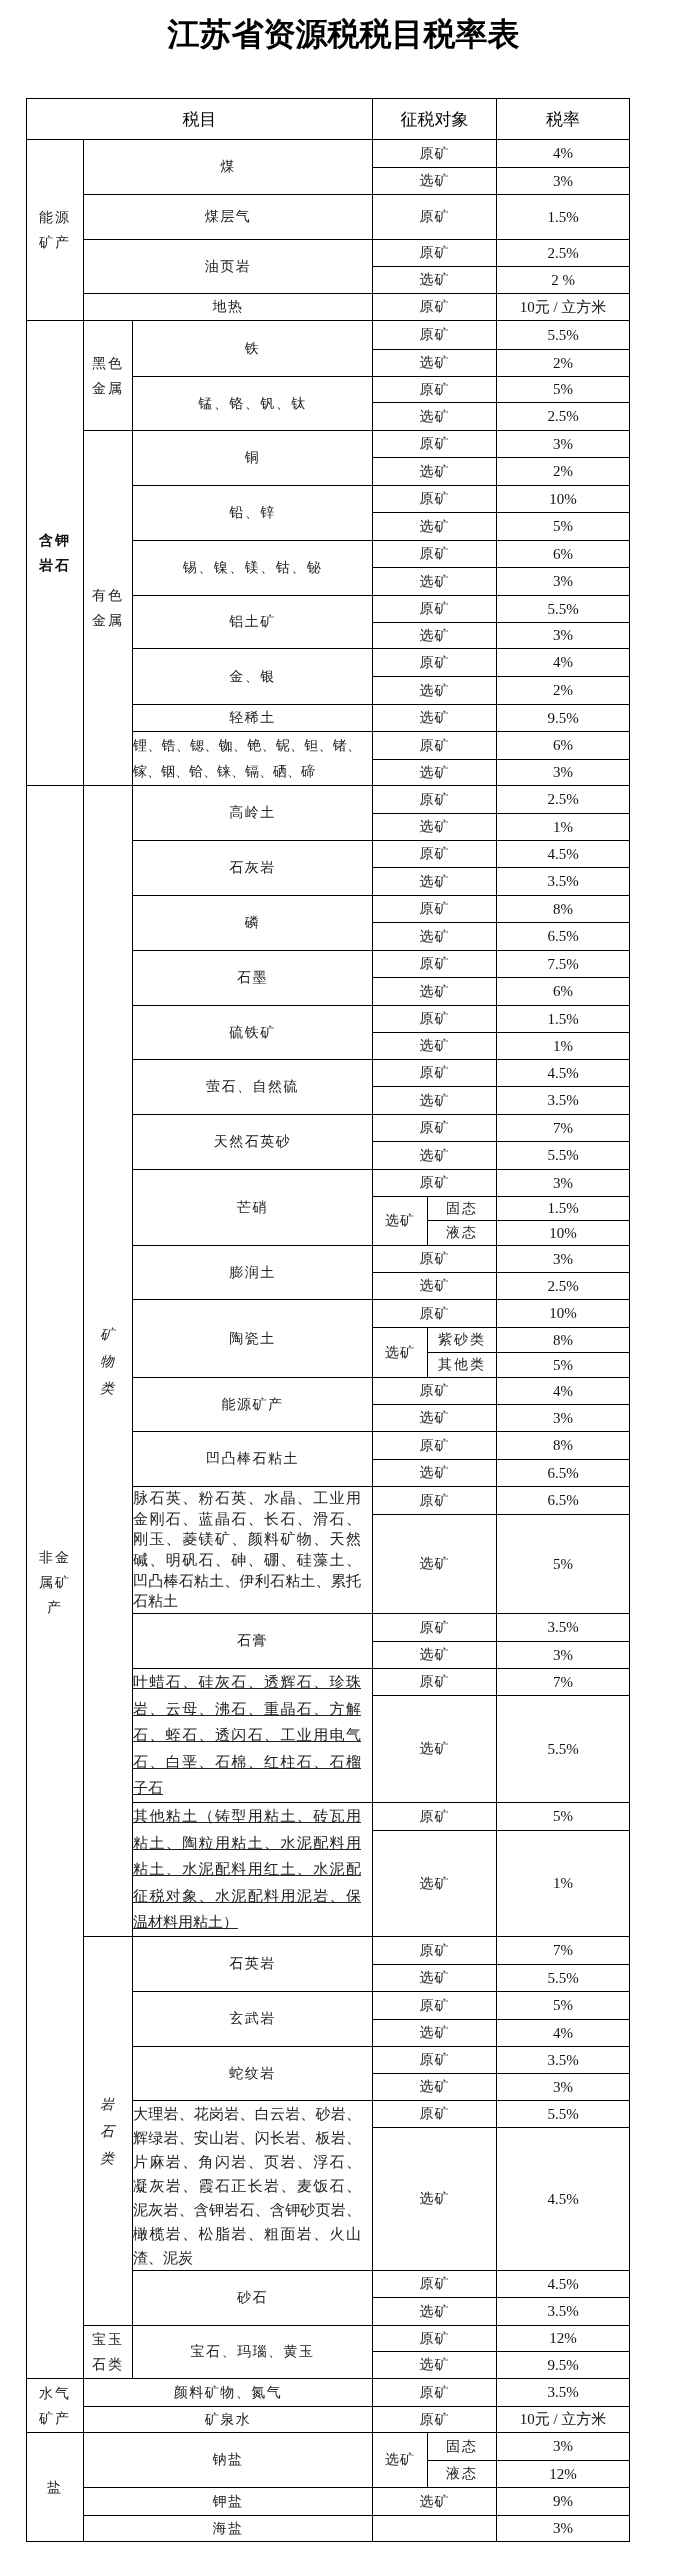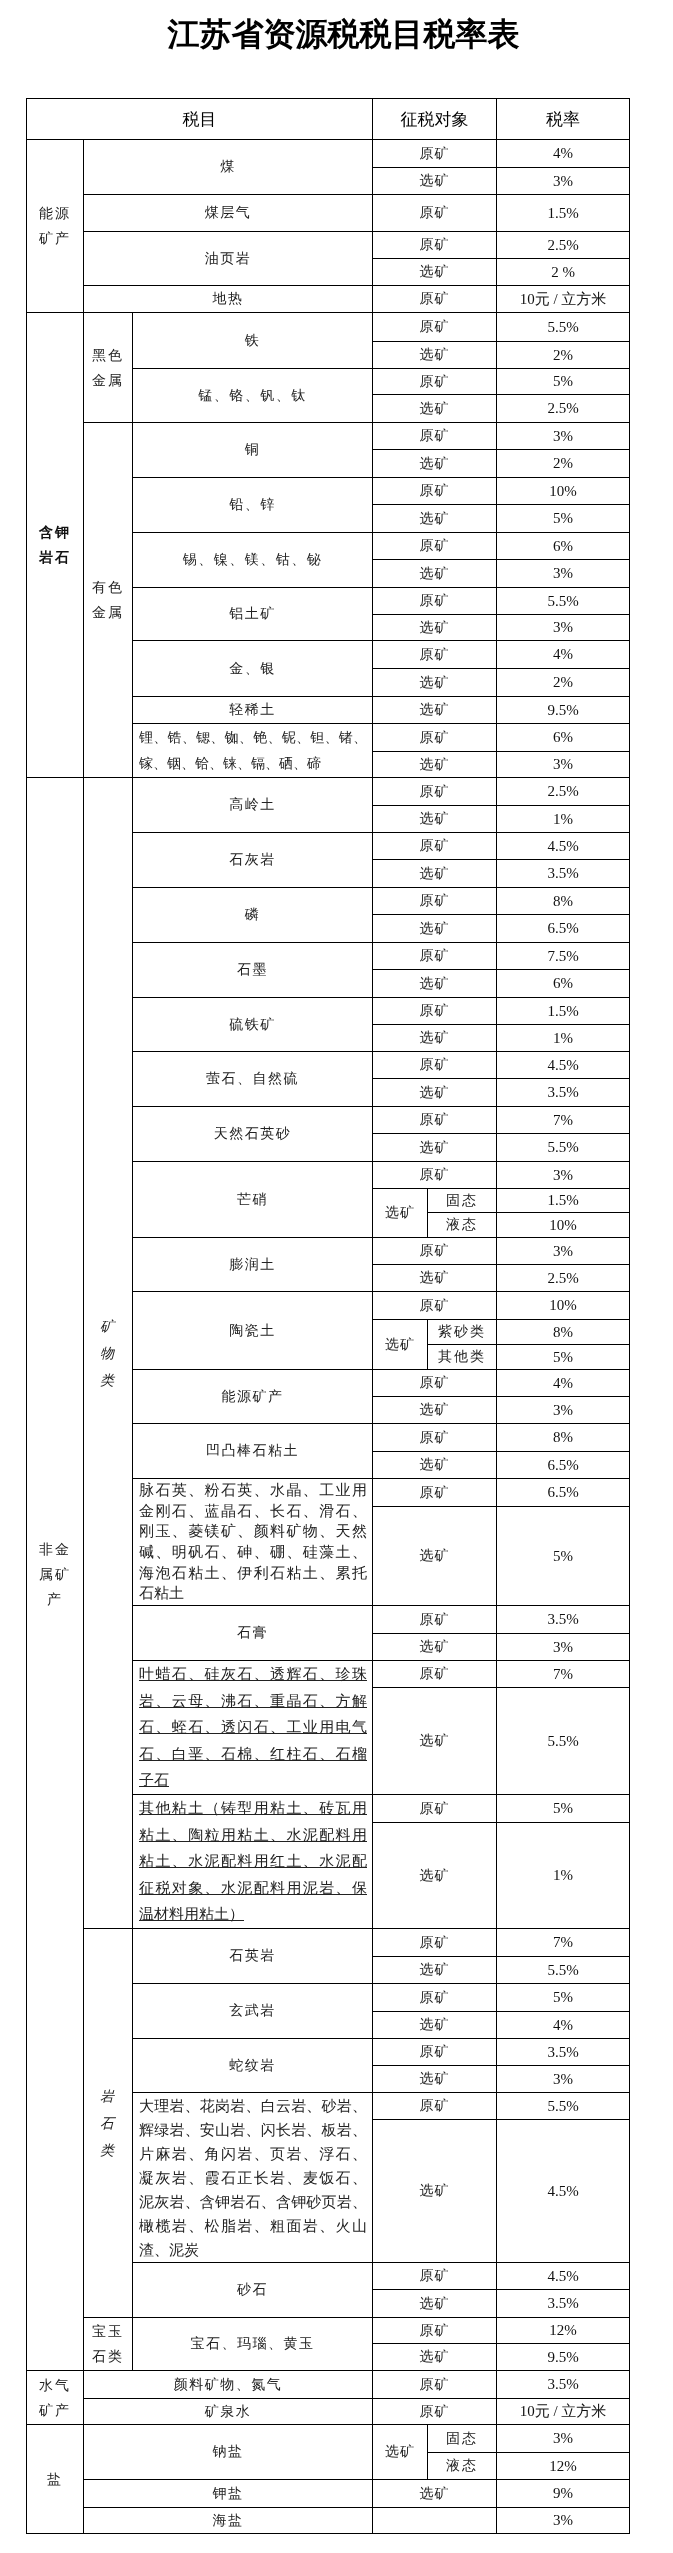--- a/index.html
+++ b/index.html
@@ -10,21 +10,21 @@
     table.tax th { font-family:"Liberation Sans", sans-serif; font-weight:normal; font-size:17px; color:#000; height:40px; }
     .it { font-size:14px; letter-spacing:1.5px; }
     .ob, .ob1, .fm { font-size:14px; letter-spacing:1px; }
     .fm { letter-spacing:2px; }
     .rt { font-size:15px; color:#111; }
     .lbl { display:inline-block; font-size:14px; letter-spacing:2px; line-height:25px; word-break:break-all; }
     .w2 { width:34px; }
     .w1 { width:18px; line-height:27px;font-style:italic; }
     .bold { font-weight:bold; color:#111; }
     .long { text-align:left; padding-left:10px; letter-spacing:0; }
-    .long .ln { width:228px; font-size:15px; text-align:justify; text-align-last:justify; white-space:normal;margin-left:6px; }
+    .long .ln { width:228px; font-size:15px; text-align:justify; text-align-last:justify; white-space:normal; }
     .long .ln.last { text-align-last:left; text-align:left; }
     .lh20 .ln { line-height:20.7px; }
     .lh266 .ln { line-height:26.6px;text-decoration:underline; }
     .lh24 .ln { line-height:24px; }
     .lh26 .ln { line-height:26px; font-size:14px; }
     .pad-up { padding-bottom:40px; }
     .pad-down { padding-top:60px; }
   </style>
 </head>
 <body>
@@ -52,21 +52,21 @@
     <tr style="height:28px">
       <td class="l1" rowspan="6"><span class="lbl w2">能源矿产</span></td>
       <td class="it" colspan="2" rowspan="2">煤</td>
       <td class="ob" colspan="2">原矿</td>
       <td class="rt">4%</td>
     </tr>
     <tr style="height:27px">
       <td class="ob" colspan="2">选矿</td>
       <td class="rt">3%</td>
     </tr>
-    <tr style="height:37px">
+    <tr style="height:45px">
       <td class="it" colspan="2">煤层气</td>
       <td class="ob" colspan="2">原矿</td>
       <td class="rt">1.5%</td>
     </tr>
     <tr style="height:27px">
       <td class="it" colspan="2" rowspan="2">油页岩</td>
       <td class="ob" colspan="2">原矿</td>
       <td class="rt">2.5%</td>
     </tr>
     <tr style="height:27px">
@@ -288,21 +288,21 @@
       <td class="ob" colspan="2">选矿</td>
       <td class="rt">6.5%</td>
     </tr>
 
     <tr style="height:28px">
       <td class="it long lh20" rowspan="2">
         <div class="ln">脉石英、粉石英、水晶、工业用</div>
         <div class="ln">金刚石、蓝晶石、长石、滑石、</div>
         <div class="ln">刚玉、菱镁矿、颜料矿物、天然</div>
         <div class="ln">碱、明矾石、砷、硼、硅藻土、</div>
-        <div class="ln">海泡石粘土、伊利石粘土、累托</div>
+        <div class="ln">凹凸棒石粘土、伊利石粘土、累托</div>
         <div class="ln last">石粘土</div>
       </td>
       <td class="ob" colspan="2">原矿</td>
       <td class="rt">6.5%</td>
     </tr>
     <tr style="height:99px">
       <td class="ob" colspan="2">选矿</td>
       <td class="rt">5%</td>
     </tr>
 

